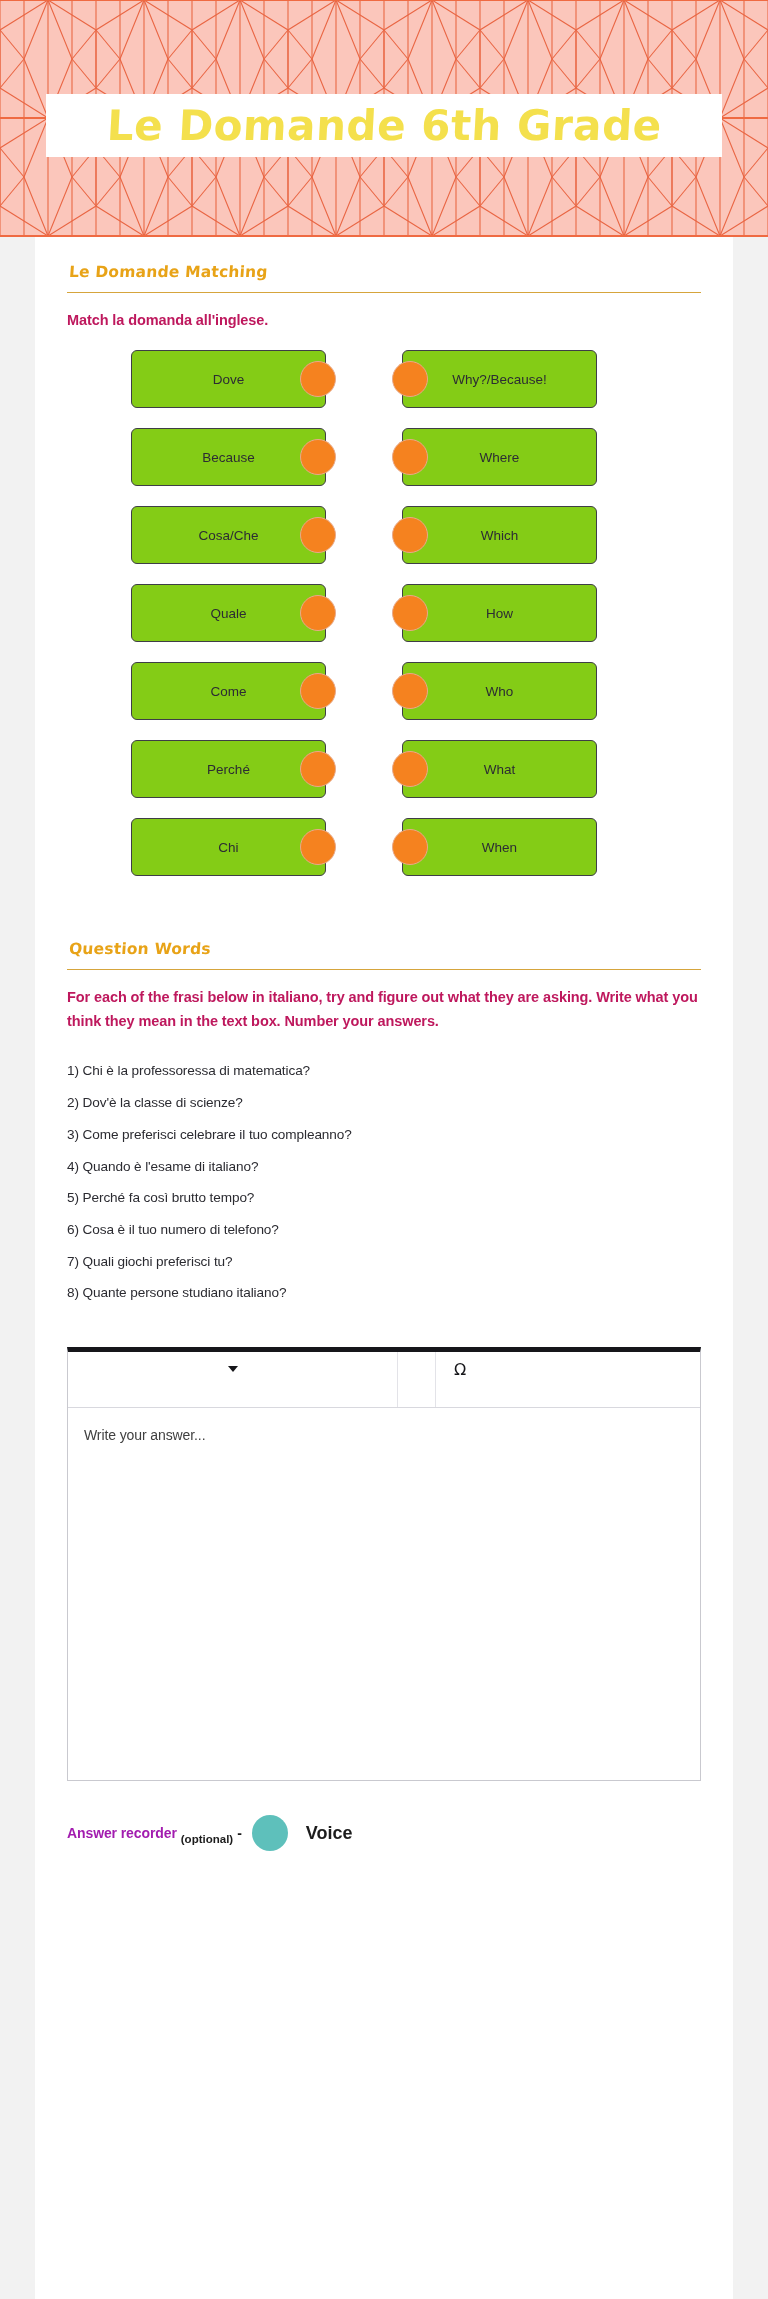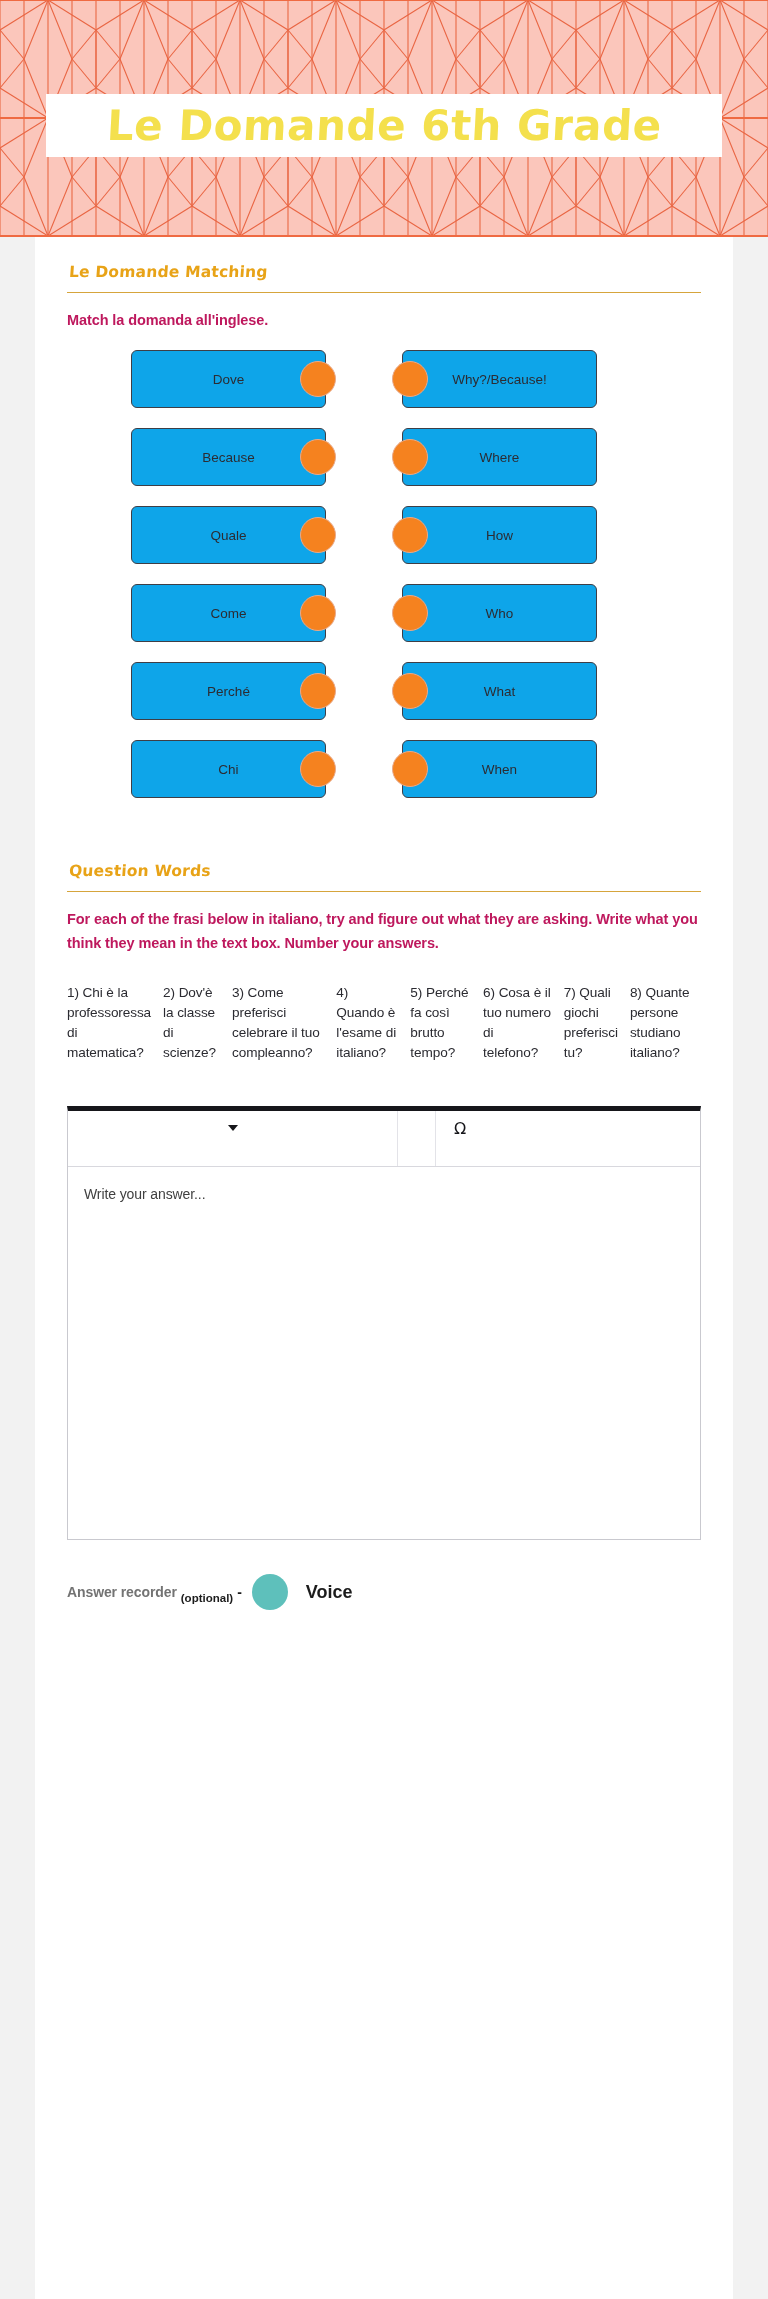--- a/index.html
+++ b/index.html
@@ -117,21 +117,21 @@
   .match-left { margin-left: 64px; }
   .match-right { margin-left: 76px; }
 
   .match-box {
     position: absolute;
     top: 0;
     width: 195px;
     height: 58px;
     border: 1px solid #3e3e46;
     border-radius: 6px;
-    background: #0ea5e9;
+    background: #84cc16;
     display: flex;
     align-items: center;
     justify-content: center;
     font-size: 13.5px;
     color: #2c2c33;
     z-index: 1;
   }
   .match-dot {
     position: absolute;
     top: 50%;
@@ -147,21 +147,21 @@
   .match-left .match-dot  { right: -10px; }
   .match-right .match-dot { left: -10px; }
   .match-right .match-box { left: 0; }
 
   
   .qw-section { margin-top: 50px; }
 
   .question-list {
     margin-top: 28px;
     display: flex;
-    flex-direction: row;
+    flex-direction: column;
     gap: 12px;
   }
   .question-item {
     font-size: 13.6px;
     color: #2b2b31;
     line-height: 1.45;
     letter-spacing: -0.1px;
   }
 
   
@@ -220,21 +220,21 @@
   
   .recorder {
     margin-top: 34px;
     display: flex;
     align-items: center;
     gap: 0;
   }
   .recorder-label {
     font-size: 14px;
     font-weight: bold;
-    color: #737373;
+    color: #a21caf;
     letter-spacing: -0.1px;
   }
   .recorder-optional {
     font-size: 11.5px;
     font-weight: bold;
     color: #1c1c1c;
     margin-left: 4px;
     margin-top: 12px;
   }
   .recorder-dash {
@@ -335,20 +335,30 @@
           <div class="match-left">
             <div class="match-box">Because</div>
             <div class="match-dot"></div>
           </div>
           <div class="match-right">
             <div class="match-box">Where</div>
             <div class="match-dot"></div>
           </div>
         </div>
 
+        <div class="match-row">
+          <div class="match-left">
+            <div class="match-box">Cosa/Che</div>
+            <div class="match-dot"></div>
+          </div>
+          <div class="match-right">
+            <div class="match-box">Which</div>
+            <div class="match-dot"></div>
+          </div>
+        </div>
 
         <div class="match-row">
           <div class="match-left">
             <div class="match-box">Quale</div>
             <div class="match-dot"></div>
           </div>
           <div class="match-right">
             <div class="match-box">How</div>
             <div class="match-dot"></div>
           </div>

